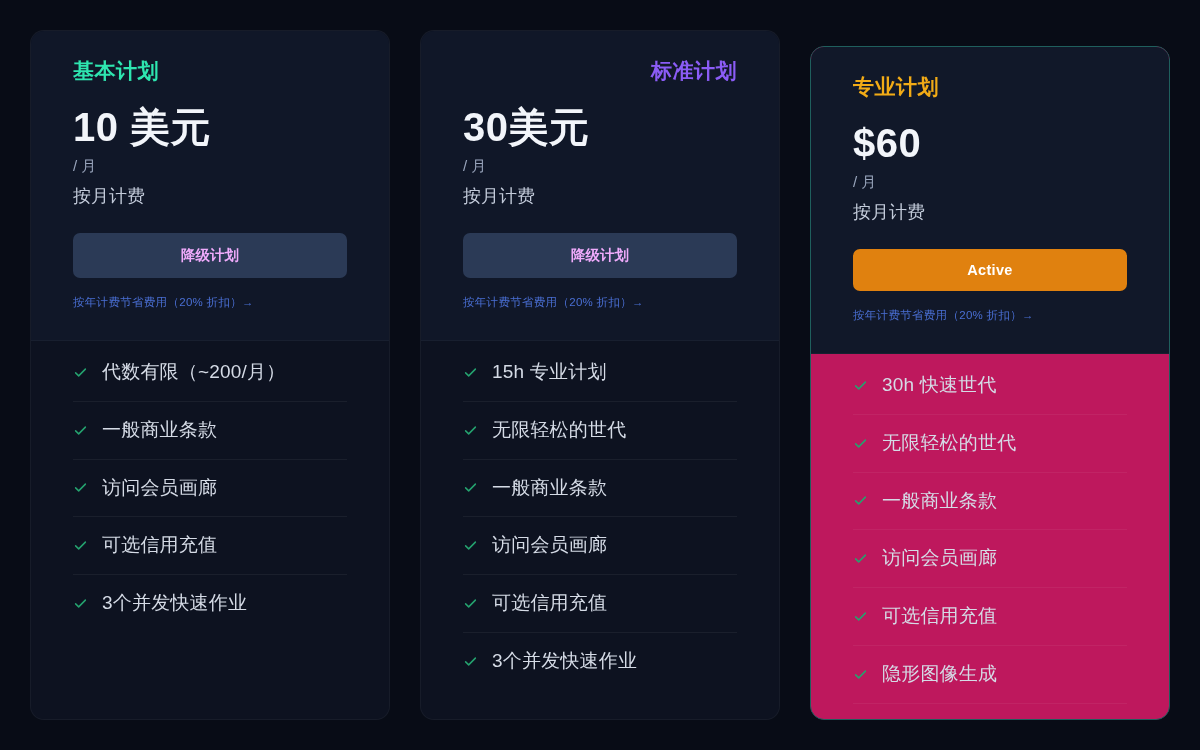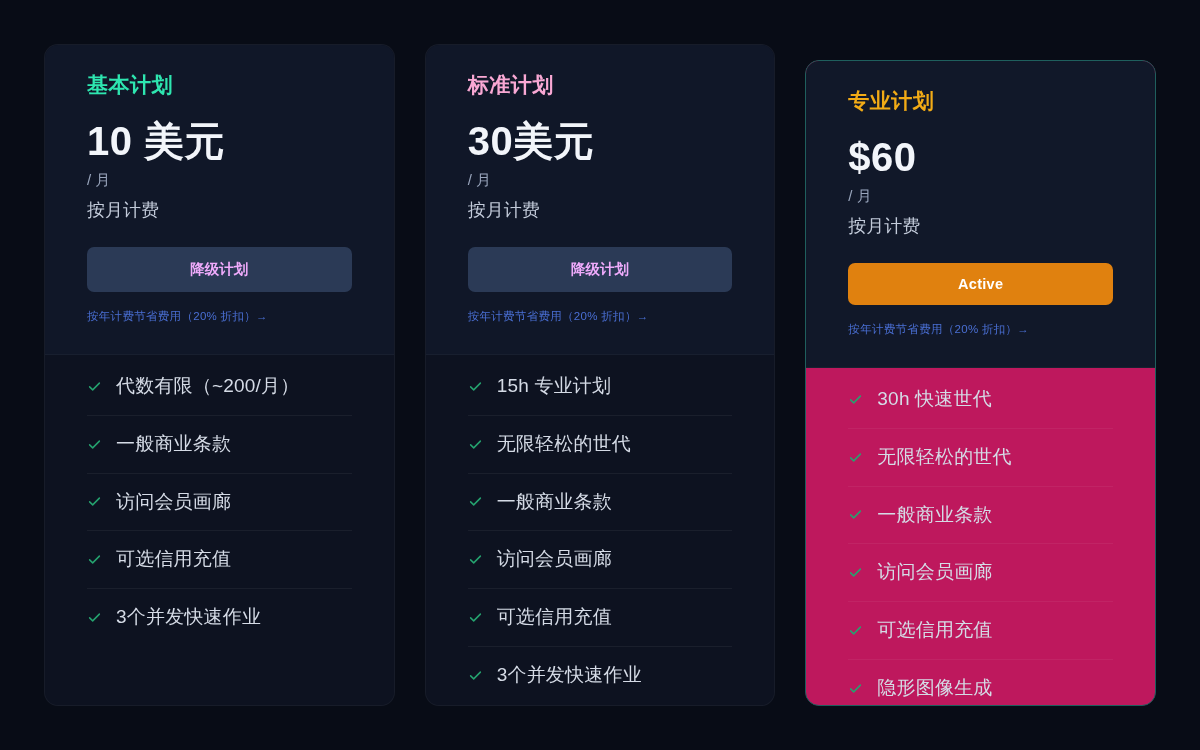--- a/index.html
+++ b/index.html
@@ -7,21 +7,21 @@
     width:1200px; height:750px;
     background:#080c16;
     font-family:"Liberation Sans","DejaVu Sans",sans-serif;
     overflow:hidden;
   }
   .pricing-grid{
     position:relative;
     width:1200px; height:750px;
     display:flex;
     gap:30px;
-    padding:44px;
+    padding:30px;
     align-items:stretch;
   }
   .plan-card{
     flex:1 1 0;
     display:flex;
     flex-direction:column;
     border-radius:14px;
     overflow:hidden;
     background:#0d1220;
     border:1px solid rgba(255,255,255,0.045);
@@ -170,21 +170,21 @@
         <li class="feature-item">
           <span class="check-icon"><svg viewBox="0 0 20 20" fill="none" stroke="currentColor" stroke-width="2" stroke-linecap="round" stroke-linejoin="round">
               <path d="M3.5 10.5 L7.6 14.5 L16.5 5.5"></path>
             </svg></span>
           <span class="feature-text">3个并发快速作业</span>
         </li>
       </ul>
     </div>
     <div class="plan-card">
       <div class="card-header">
-        <div class="plan-title" style="color: #f9a8d4;">标准计划</div>
+        <div class="plan-title" style="color: #8b5cf6; text-align: right;">标准计划</div>
         <div class="price-row">
           <span class="price-amount">30美元</span>
           <span class="price-period">/ 月</span>
         </div>
         <div class="billing-note">按月计费</div>
         <button class="plan-action secondary">降级计划</button>
         <a class="annual-link" href="#">按年计费节省费用（20% 折扣）→</a>
       </div>
       <ul class="features">
         <li class="feature-item">

